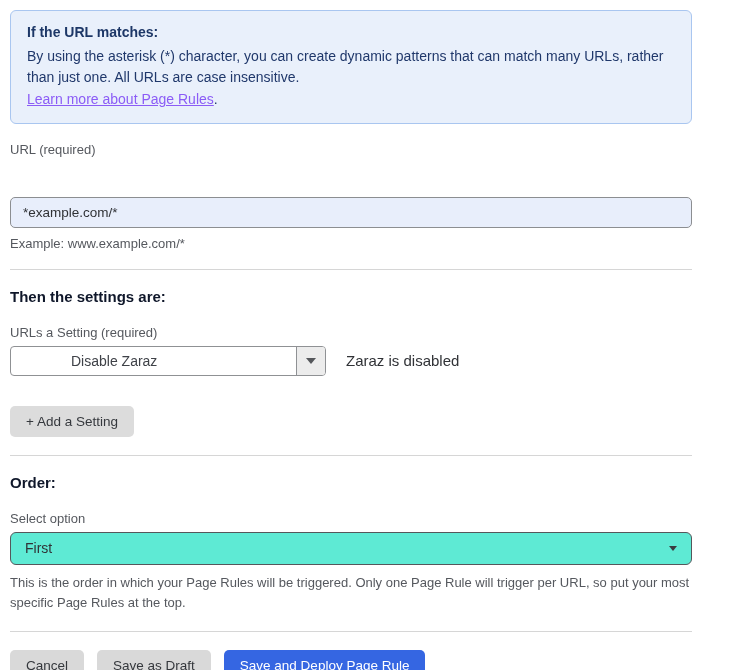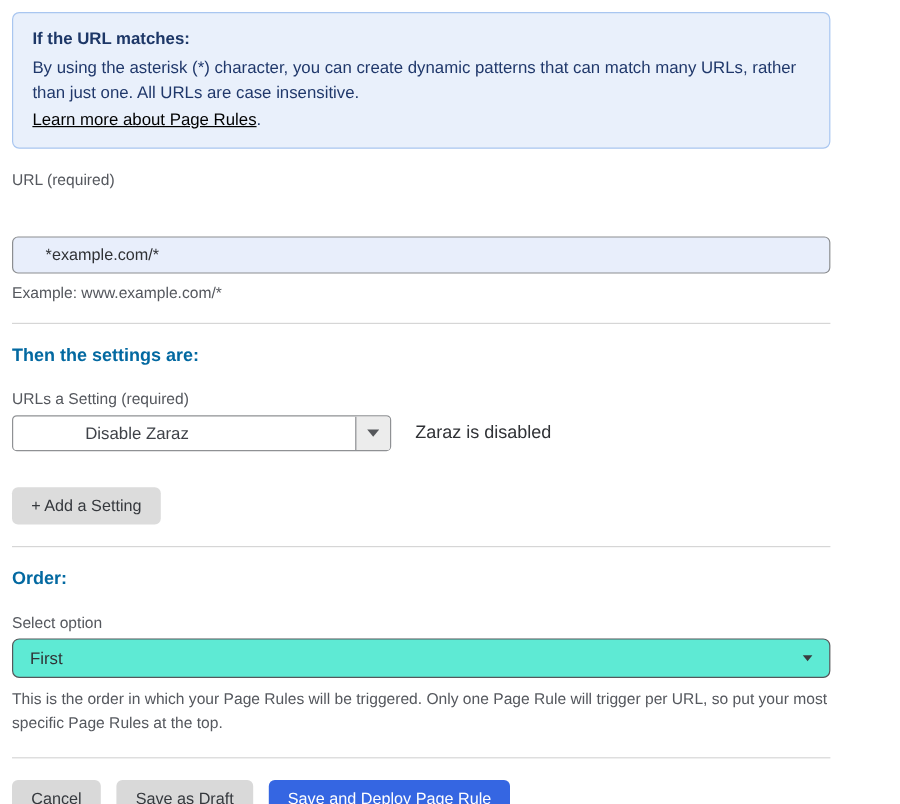--- a/index.html
+++ b/index.html
@@ -32,40 +32,40 @@
     color: #20386b;
     font-size: 14px;
     line-height: 1.55;
   }
   .info-box .info-heading {
     font-weight: bold;
     color: #1d3767;
     margin-bottom: 2px;
   }
   .info-box .info-link {
-    color: #000000;
+    color: #8b5cf6;
     text-decoration: underline;
     cursor: pointer;
   }
   .info-box .info-link-suffix { color: #20386b; }
 
   .field-label {
     font-size: 13px;
     color: #55585e;
     margin-bottom: 6px;
   }
 
   .url-input {
     display: block;
     width: 682px;
     height: 31px;
     background: #e8eefb;
     border: 1px solid #8c8e91;
     border-radius: 5px;
-    padding: 0 27px;
+    padding: 0 12px;
     font-family: "Liberation Sans", "DejaVu Sans", sans-serif;
     font-size: 13.5px;
     color: #303236;
     outline: none;
     margin-top: 40px;
   }
 
   .field-example {
     font-size: 13px;
     color: #55585e;
@@ -75,21 +75,21 @@
   .divider {
     border: none;
     border-top: 1px solid #d6d6d6;
     margin: 18px 0;
     width: 682px;
   }
 
   .section-heading {
     font-size: 15px;
     font-weight: bold;
-    color: #0369a1;
+    color: #0f172a;
     margin-bottom: 20px;
   }
 
   .setting-row {
     display: flex;
     align-items: center;
     margin-bottom: 30px;
   }
   .setting-dropdown {
     display: flex;

